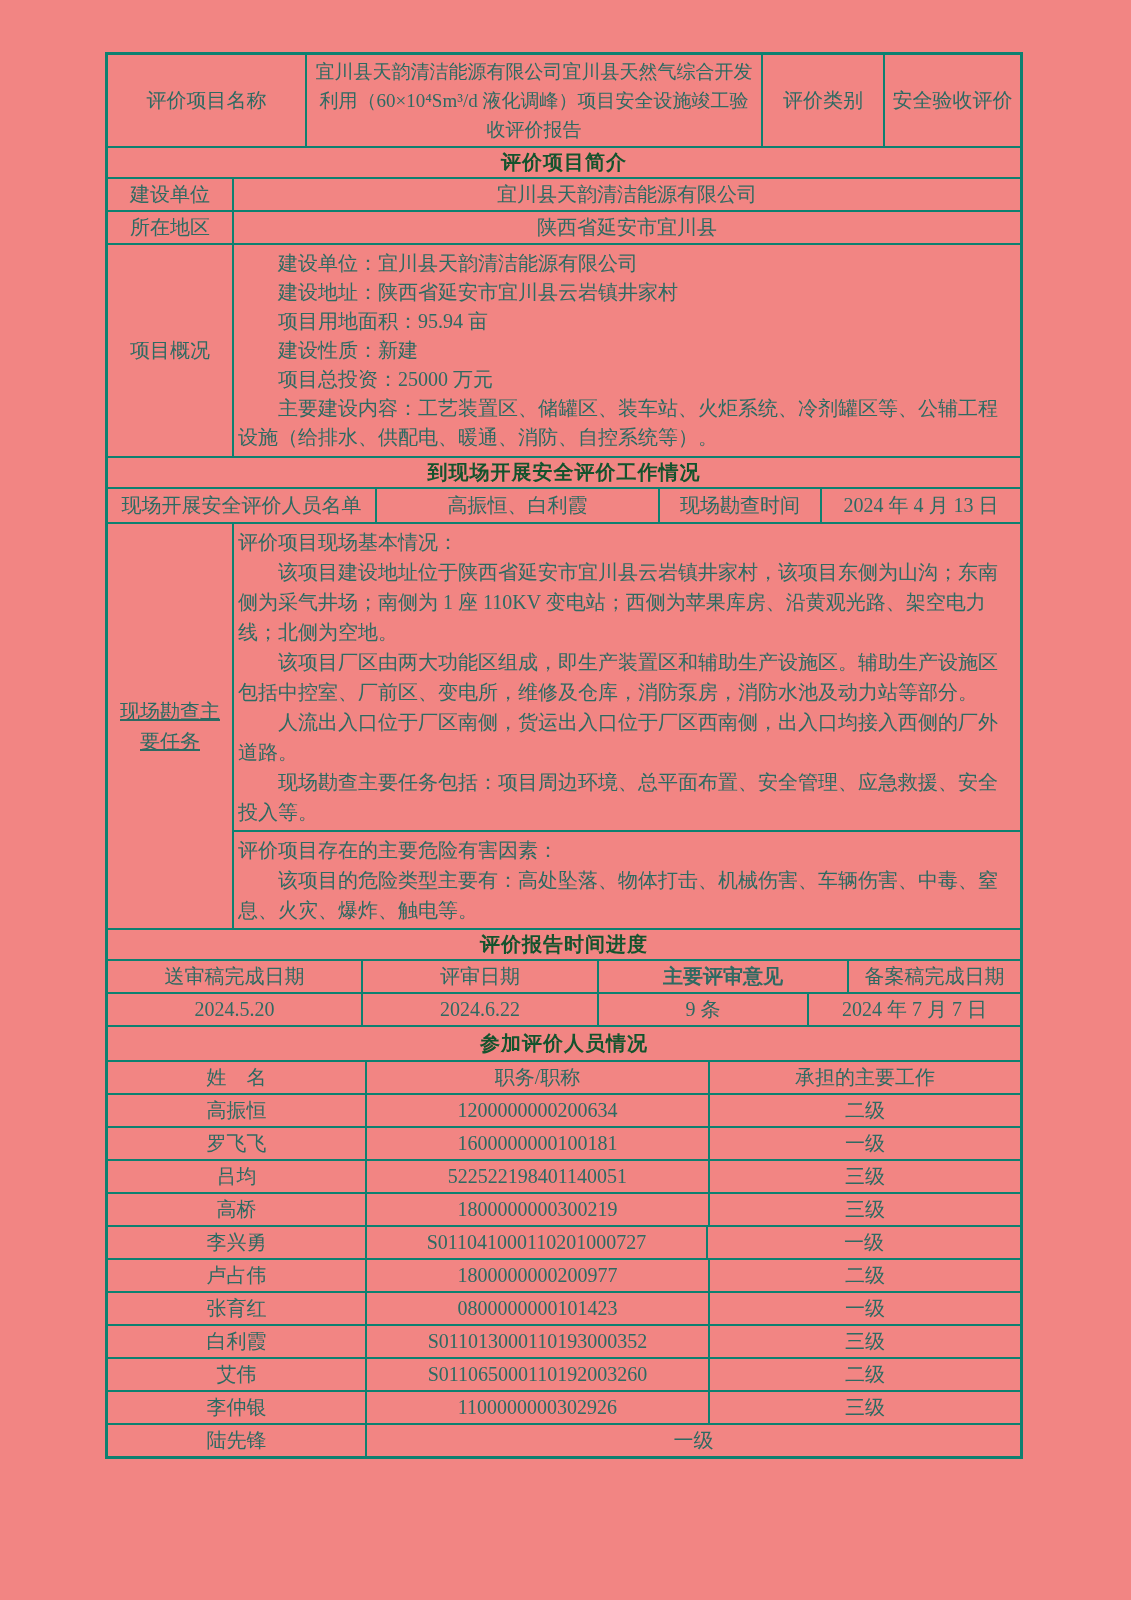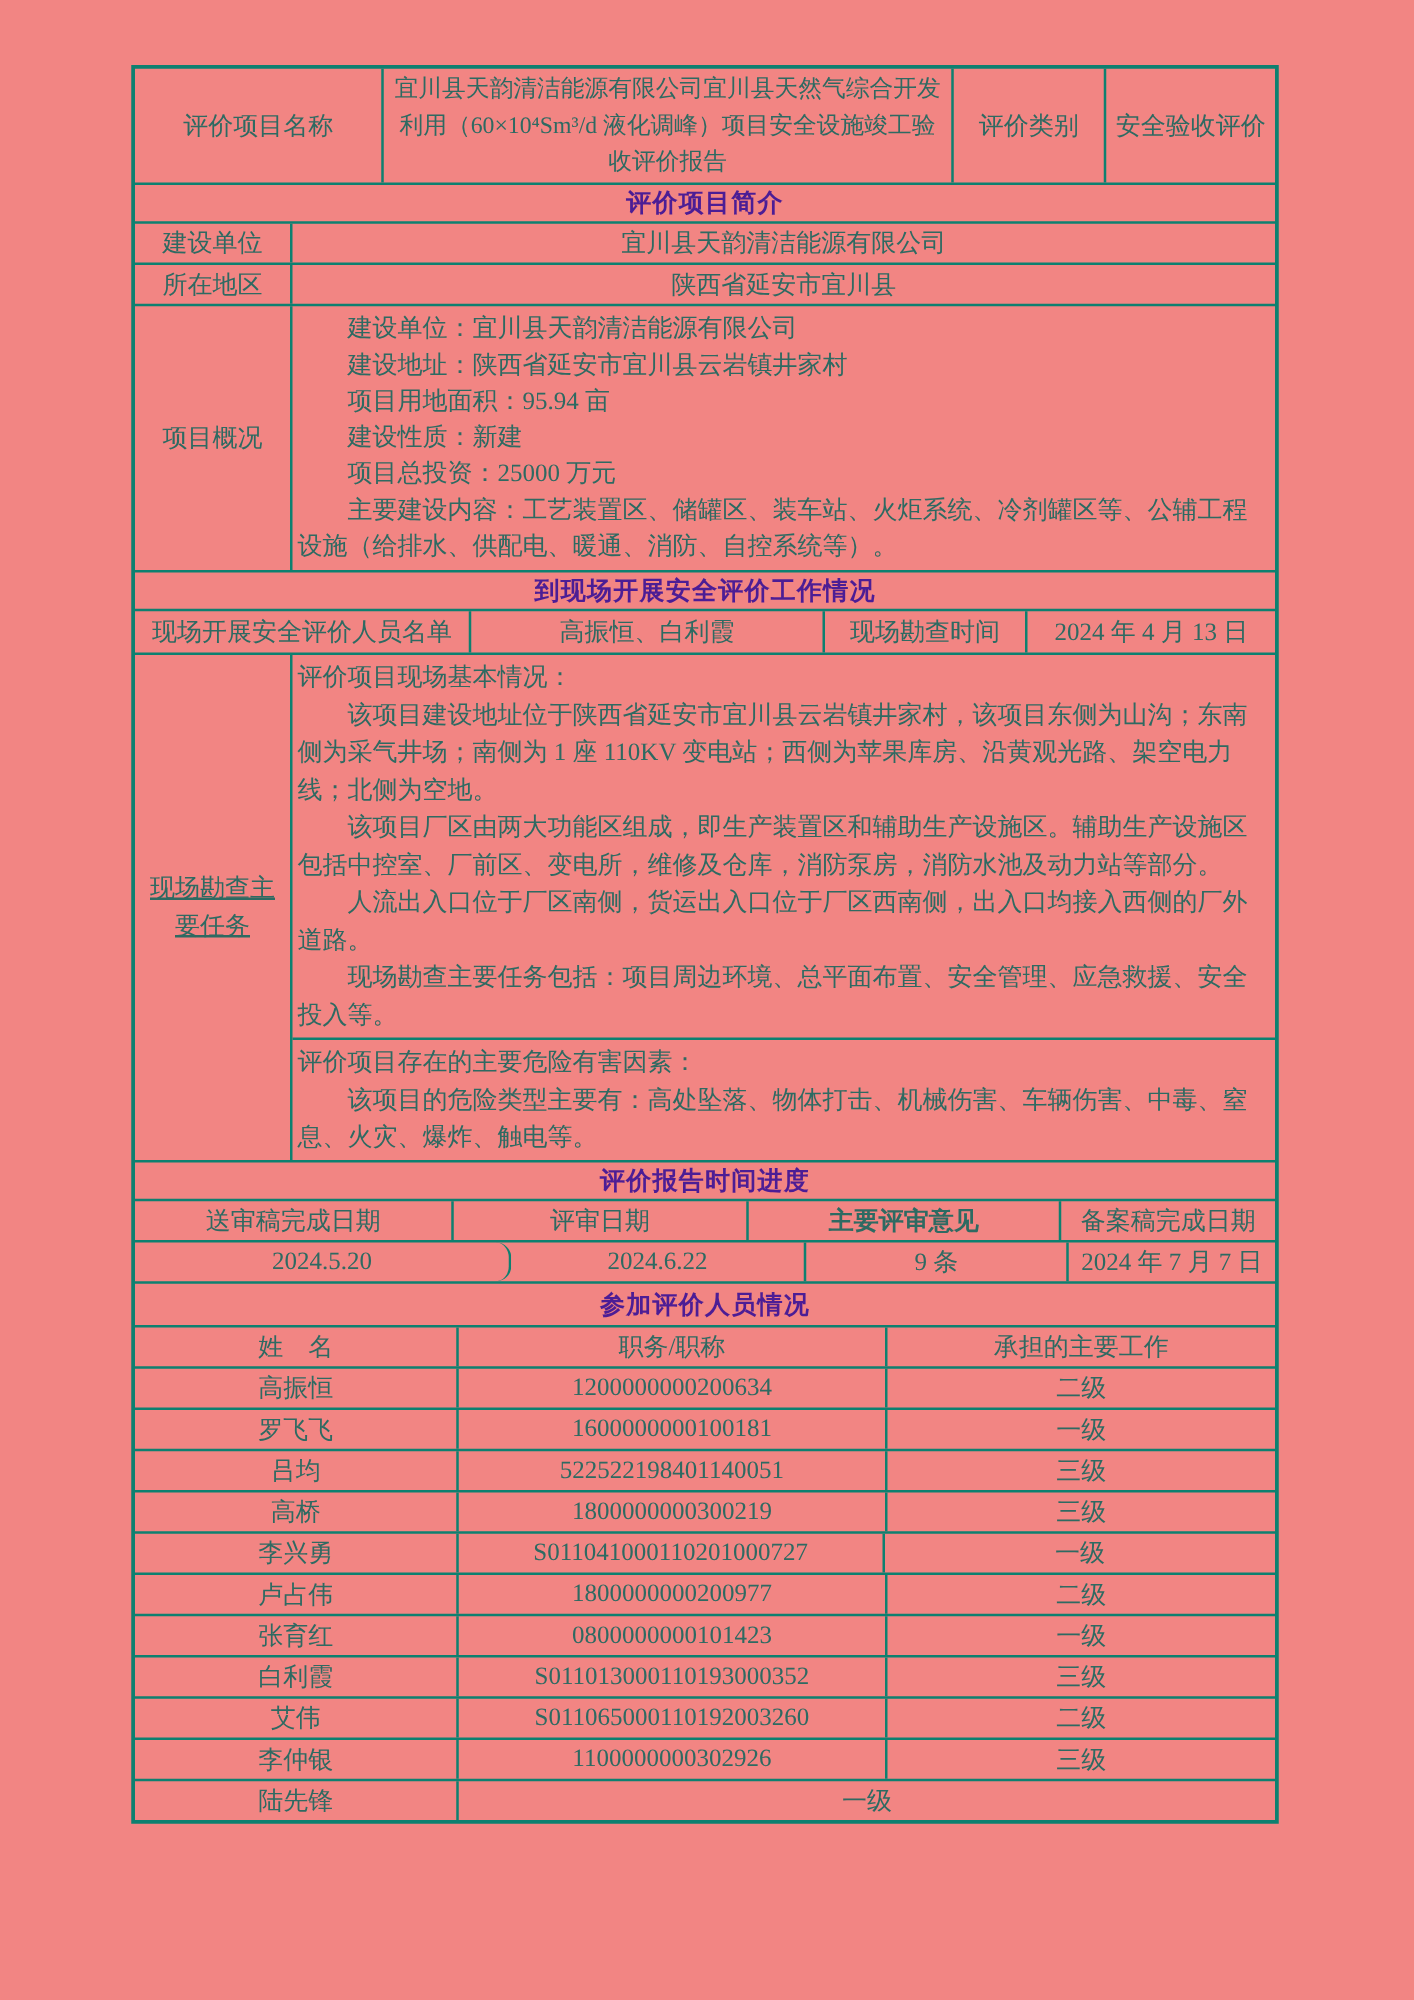--- a/index.html
+++ b/index.html
@@ -22,21 +22,21 @@
     display:flex; align-items:center; justify-content:center;
     text-align:center; padding:2px 6px;
   }
   .cell:last-child { border-right:none; }
   .cell.left {
     display:block; text-align:left; padding:4px 8px 4px 4px;
   }
   .flex1 { flex:1; }
   .sec {
     min-height:31px; display:flex; align-items:center; justify-content:center;
-    font-weight:bold; color:#4c1d95; letter-spacing:1px;
+    font-weight:bold; color:#14532d; letter-spacing:1px;
   }
   .title-cell { font-size:19px; line-height:29px; padding:2px 4px; }
   p { line-height:30px; text-indent:2em; }
   p.flush { text-indent:0; }
   .r5 .left p { line-height:29px; }
   .subcol { display:flex; flex-direction:column; flex:1; }
   .subcell { padding:3px 8px 3px 4px; }
   .subcell.first { border-bottom:2px solid #0e8070; min-height:304px; }
   .subcell.second { flex:1; }
   .vlabel { flex-direction:column; line-height:30px; }
@@ -107,21 +107,21 @@
     <div class="row sec">评价报告时间进度</div>
 
     <div class="row" style="min-height:29px;">
       <div class="cell" style="width:255px;">送审稿完成日期</div>
       <div class="cell" style="width:236px;">评审日期</div>
       <div class="cell" style="width:250px;font-weight:bold;">主要评审意见</div>
       <div class="cell flex1">备案稿完成日期</div>
     </div>
 
     <div class="row" style="min-height:31px;">
-      <div class="cell" style="width:301px;border-radius:12px;">2024.5.20</div>
+      <div class="cell" style="width:255px;">2024.5.20</div>
       <div class="cell" style="width:236px;">2024.6.22</div>
       <div class="cell" style="width:210px;">9 条</div>
       <div class="cell flex1">2024 年 7 月 7 日</div>
     </div>
 
     <div class="row sec" style="min-height:35px;">参加评价人员情况</div>
 
     <div class="row" style="min-height:30px;">
       <div class="cell" style="width:259px;">姓　名</div>
       <div class="cell" style="width:343px;">职务/职称</div>

